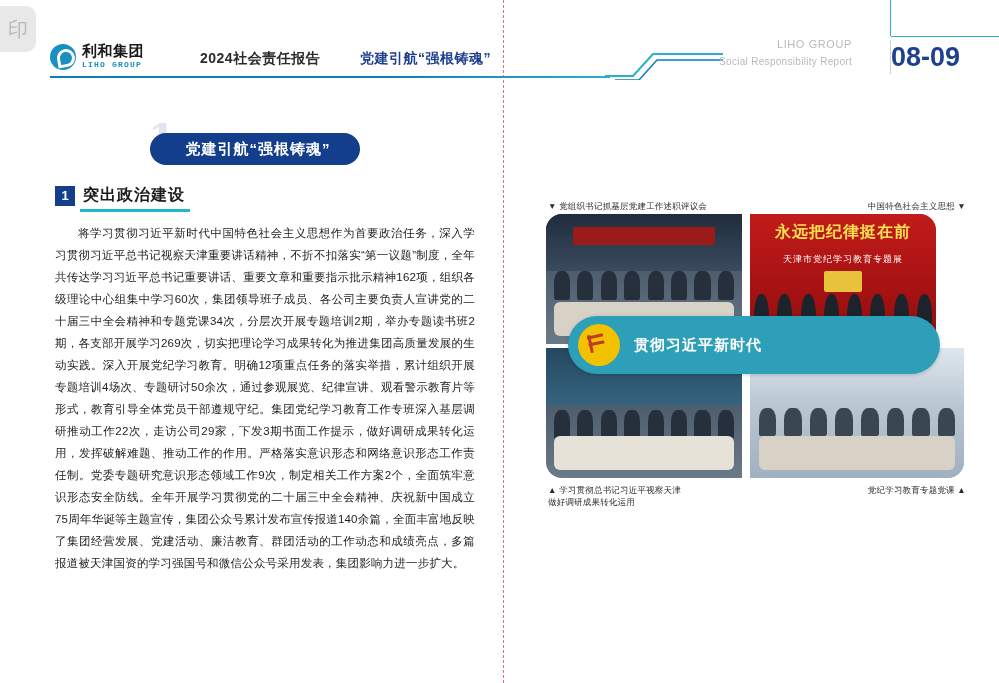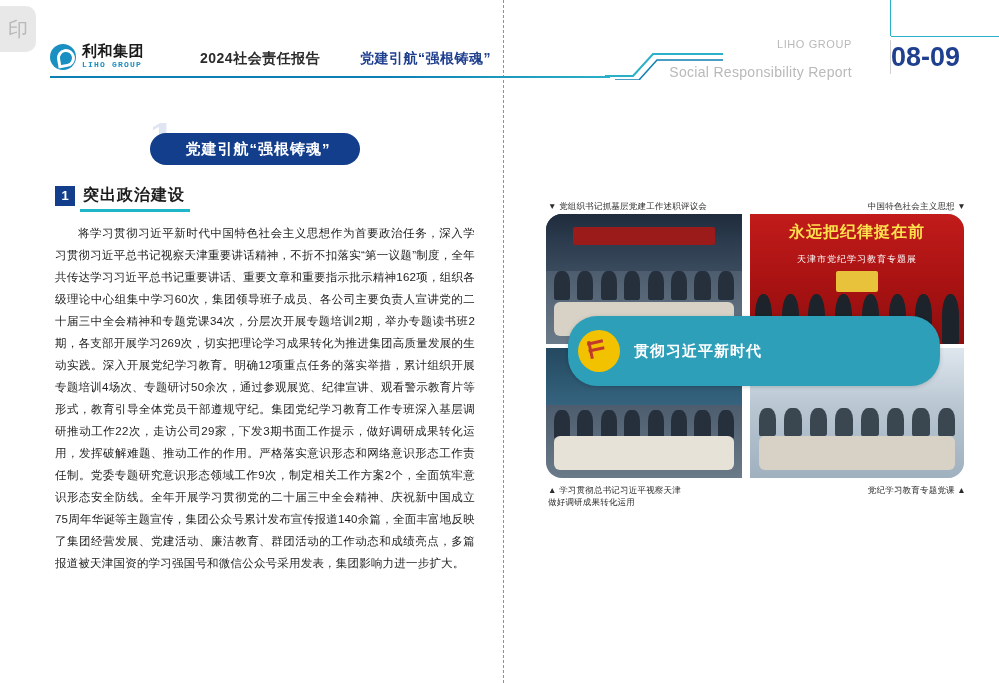--- a/index.html
+++ b/index.html
@@ -144,25 +144,25 @@
     text-align: right;
     width: 320px;
   }
   .hr-line1 {
     font-size: 11px;
     color: #b9b9b9;
     letter-spacing: 0.6px;
     padding-right: 108px;
   }
   .hr-line2 {
-    font-size: 14px;
+    font-size: 10px;
     color: #b9b9b9;
     letter-spacing: 0.3px;
     padding-right: 108px;
-    margin-top: 14px;
+    margin-top: 6px;
   }
   .page-num {
     position: absolute;
     right: 0px;
     top: 2px;
     font-size: 27px;
     font-weight: bold;
     color: #1f3f8f;
     letter-spacing: 0px;
     border-left: 1px solid #cfcfcf;
@@ -265,21 +265,21 @@
     letter-spacing: 0.2px;
     line-height: 12px;
   }
 
   .photo {
     position: absolute;
     overflow: hidden;
     background: #cfd6dd;
   }
   .ph-tl { left: 6px;   top: 14px;  width: 196px; height: 130px; border-radius: 16px 0 0 0; }
-  .ph-tr { left: 210px; top: 14px;  width: 214px; height: 130px; border-radius: 0 16px 0 0; }
+  .ph-tr { left: 210px; top: 14px;  width: 186px; height: 130px; border-radius: 0 16px 0 0; }
   .ph-bl { left: 6px;   top: 148px; width: 196px; height: 130px; border-radius: 0 0 0 16px; }
   .ph-br { left: 210px; top: 148px; width: 214px; height: 130px; border-radius: 0 0 16px 0; }
 
   
   .room {
     position: absolute;
     inset: 0;
     background: linear-gradient(#2b3a4d 0%, #4a5a6c 38%, #6a7a88 100%);
   }
   .room .wall {
@@ -335,21 +335,21 @@
     position: absolute; left: 40%; top: 44%; width: 20%; height: 16%;
     background: #e8c23a; border-radius: 2px;
   }
 
   
   .overlay-ribbon {
     position: absolute;
     left: 28px;
     top: 116px;
     width: 372px;
-    height: 70px;
+    height: 58px;
     background: #2e9fb8;
     border-radius: 29px;
     display: flex;
     align-items: center;
     box-shadow: 0 1px 4px rgba(0,0,0,0.18);
   }
   .emblem {
     width: 42px; height: 42px; margin-left: 10px;
     border-radius: 50%;
     background: #f2c200;

